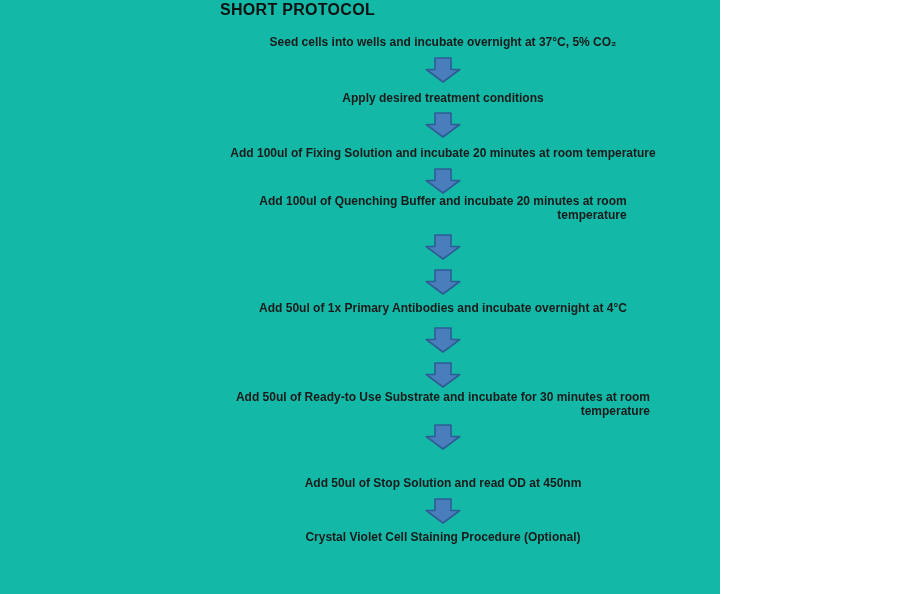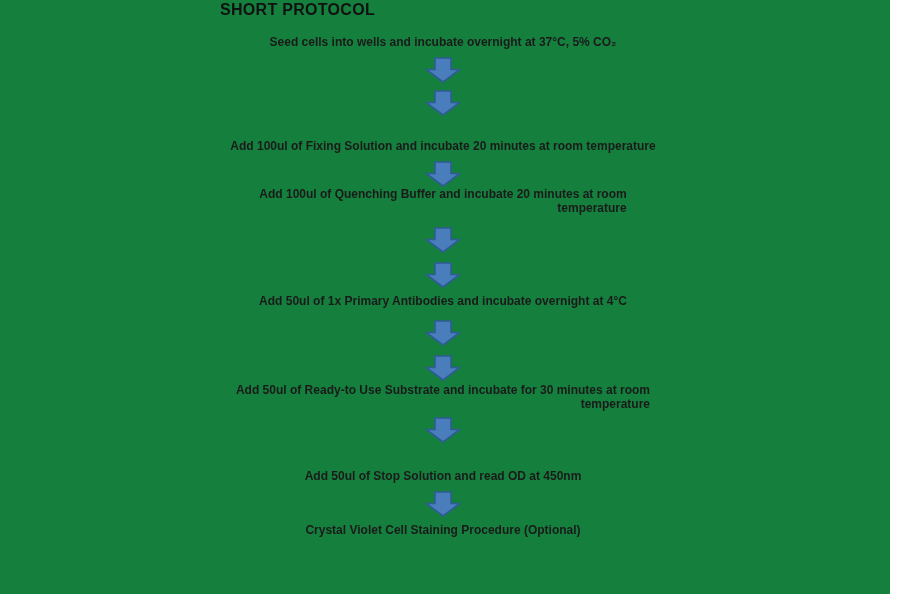--- a/index.html
+++ b/index.html
@@ -2,23 +2,23 @@
 <html style="--arrow-fill: #4A7DBB; --arrow-stroke: #2E5C95;"><head>
 <meta charset="utf-8">
 <style>
   html, body {
     margin: 0;
     padding: 0;
     background: #ffffff;
   }
   .canvas {
     position: relative;
-    width: 890px;
+    width: 720px;
     height: 594px;
-    background: #15803d;
+    background: #14b8a6;
     overflow: hidden;
     font-family: "Liberation Sans", sans-serif;
   }
   .title {
     position: absolute;
     left: 220px;
     top: 1px;
     margin: 0;
     font-size: 16px;
     font-weight: 700;
@@ -60,26 +60,27 @@
 <div class="canvas">
   <h1 class="title">SHORT PROTOCOL</h1>
 
   <div class="flow">
     <div class="step" style="margin-top:35px">Seed cells into wells and incubate overnight at 37°C, 5% CO₂</div>
 
     <svg class="arrow" style="margin-top:8px" width="36" height="26" viewBox="0 0 36 26" aria-hidden="true">
         <path d="M10 1 L26 1 L26 12.5 L34.8 12.5 L18 25 L1.2 12.5 L10 12.5 Z"></path>
       </svg>
 
+    <div class="step" style="margin-top:8px">Apply desired treatment conditions</div>
 
     <svg class="arrow" style="margin-top:7px" width="36" height="26" viewBox="0 0 36 26" aria-hidden="true">
         <path d="M10 1 L26 1 L26 12.5 L34.8 12.5 L18 25 L1.2 12.5 L10 12.5 Z"></path>
       </svg>
 
-    <div class="step" style="margin-top:23px">Add 100ul of Fixing Solution and incubate 20 minutes at room temperature</div>
+    <div class="step" style="margin-top:8px">Add 100ul of Fixing Solution and incubate 20 minutes at room temperature</div>
 
     <svg class="arrow" style="margin-top:8px" width="36" height="26" viewBox="0 0 36 26" aria-hidden="true">
         <path d="M10 1 L26 1 L26 12.5 L34.8 12.5 L18 25 L1.2 12.5 L10 12.5 Z"></path>
       </svg>
 
     <div class="step" style="">Add 100ul of Quenching Buffer and incubate 20 minutes at room
 temperature</div>
 
     <svg class="arrow" style="margin-top:12px" width="36" height="26" viewBox="0 0 36 26" aria-hidden="true">
         <path d="M10 1 L26 1 L26 12.5 L34.8 12.5 L18 25 L1.2 12.5 L10 12.5 Z"></path>

